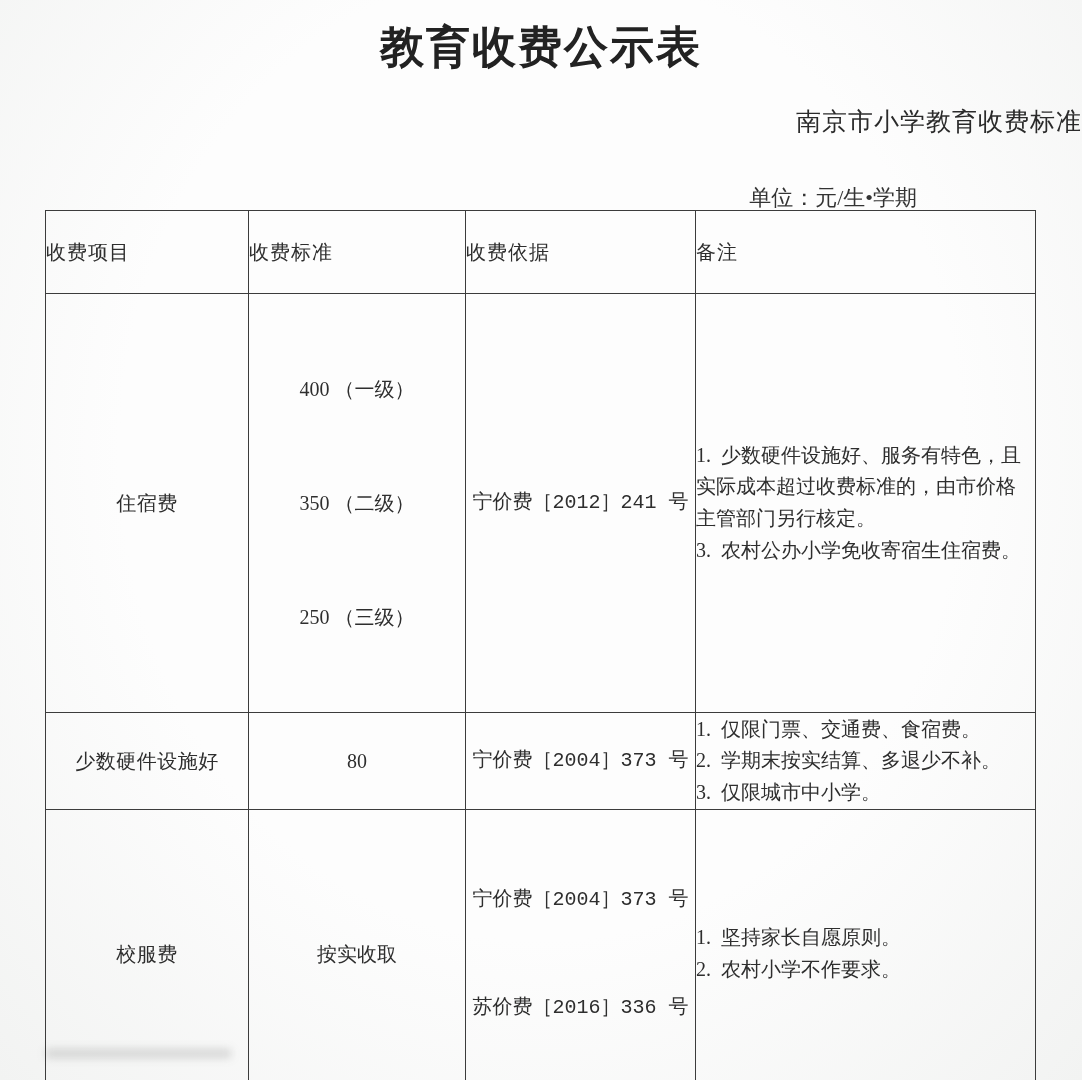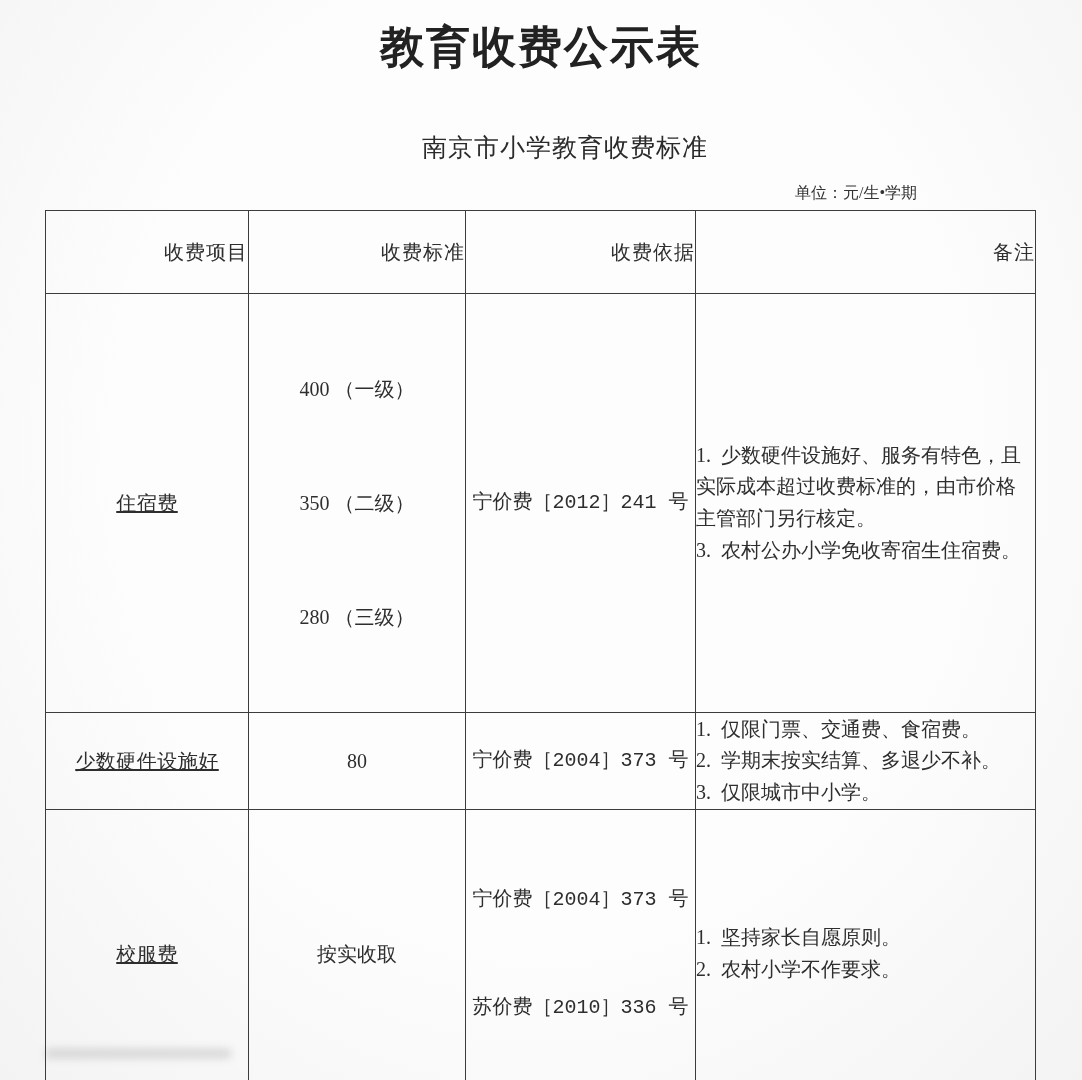--- a/index.html
+++ b/index.html
@@ -18,55 +18,55 @@
   .doc-title {
     margin: 0;
     padding-top: 18px;
     text-align: center;
     font-size: 44px;
     font-weight: 700;
     letter-spacing: 2px;
     color: #222;
   }
   .doc-subtitle {
-    margin-top: 54px;
-    text-align: center;
+    margin-top: 28px;
+    text-align: right;
     font-size: 25px;
     font-weight: 400;
     letter-spacing: 1px;
     color: #2a2a2a;
     padding-left: 48px;
   }
   .unit-line {
     position: absolute;
     left: 45px; top: 183px;
     width: 990px;
     box-sizing: border-box;
     padding-right: 118px;
     text-align: right;
-    font-size: 16px;
+    font-size: 22px;
     color: #333;
   }
   table.fee-table {
     position: absolute;
     left: 45px; top: 210px;
     width: 990px; height: 838px;
     border-collapse: collapse;
     table-layout: fixed;
   }
   .fee-table td {
     border: 1px solid #3c3c3c;
     font-size: 20px;
     vertical-align: middle;
     padding: 0;
     color: #2e2e2e;
     overflow: hidden;
   }
-  .label-cell { font-size: 21px; text-align: center; letter-spacing: 0.5px; text-decoration: underline; }
-  .header-cell { font-size: 21px; text-align: right; letter-spacing: 1px; }
+  .label-cell { font-size: 21px; text-align: center; letter-spacing: 0.5px; }
+  .header-cell { font-size: 21px; text-align: left; letter-spacing: 1px; }
   .std-cell { text-align: center; }
   .std-lines { display: inline-block; text-align: left; line-height: 1.9; white-space: pre-wrap; }
   .basis-cell { text-align: center; line-height: 1.8; white-space: pre-wrap; font-family: Liberation Mono, monospace; }
   .remark-cell { text-align: left; padding: 6px 5px 6px 7px; line-height: 1.58; }
   .remark-cell div { white-space: pre-wrap; }
   .table-shadow {
     position: absolute;
     left: 46px; top: 1049px;
     width: 185px; height: 9px;
     background: rgba(60,60,60,0.18);
@@ -97,21 +97,21 @@
       <td class="header-cell">收费依据</td>
       <td class="header-cell">备注</td>
     </tr>
 
     <tr style="height:117px">
       <td class="label-cell">住宿费</td>
       <td class="std-cell">
         <div class="std-lines">
           <div>400 （一级）</div>
           <div>350 （二级）</div>
-          <div>280 （三级）</div>
+          <div>250 （三级）</div>
         </div>
       </td>
       <td class="basis-cell">宁价费［2012］241 号</td>
       <td class="remark-cell">
         <div>1.  少数硬件设施好、服务有特色，且实际成本超过收费标准的，由市价格主管部门另行核定。</div>
         <div>3.  农村公办小学免收寄宿生住宿费。</div>
       </td>
     </tr>
 
     <tr style="height:97px">
@@ -123,21 +123,21 @@
         <div>2.  学期末按实结算、多退少不补。</div>
         <div>3.  仅限城市中小学。</div>
       </td>
     </tr>
 
     <tr style="height:78px">
       <td class="label-cell">校服费</td>
       <td class="std-cell">按实收取</td>
       <td class="basis-cell">
         <div>宁价费［2004］373 号</div>
-        <div>苏价费［2010］336 号</div>
+        <div>苏价费［2016］336 号</div>
       </td>
       <td class="remark-cell">
         <div>1.  坚持家长自愿原则。</div>
         <div>2.  农村小学不作要求。</div>
       </td>
     </tr>
 
   </tbody>
     </table>
 

